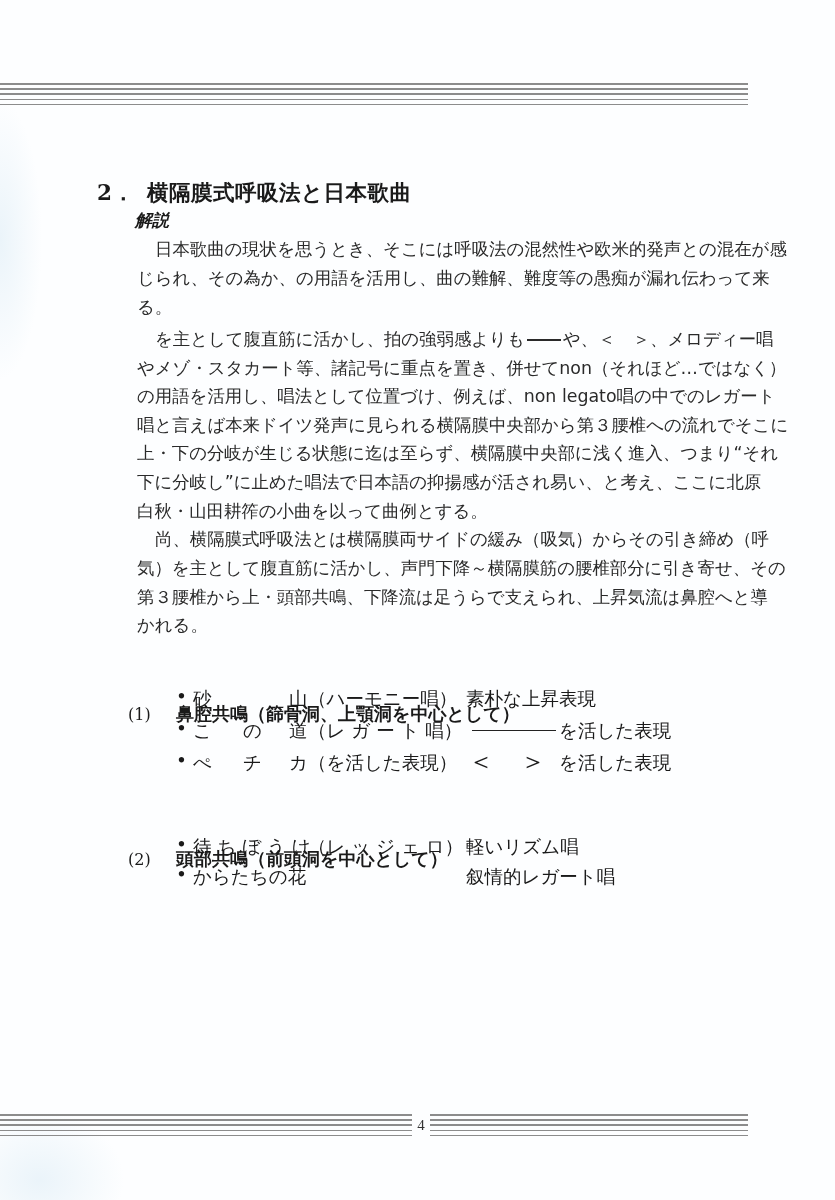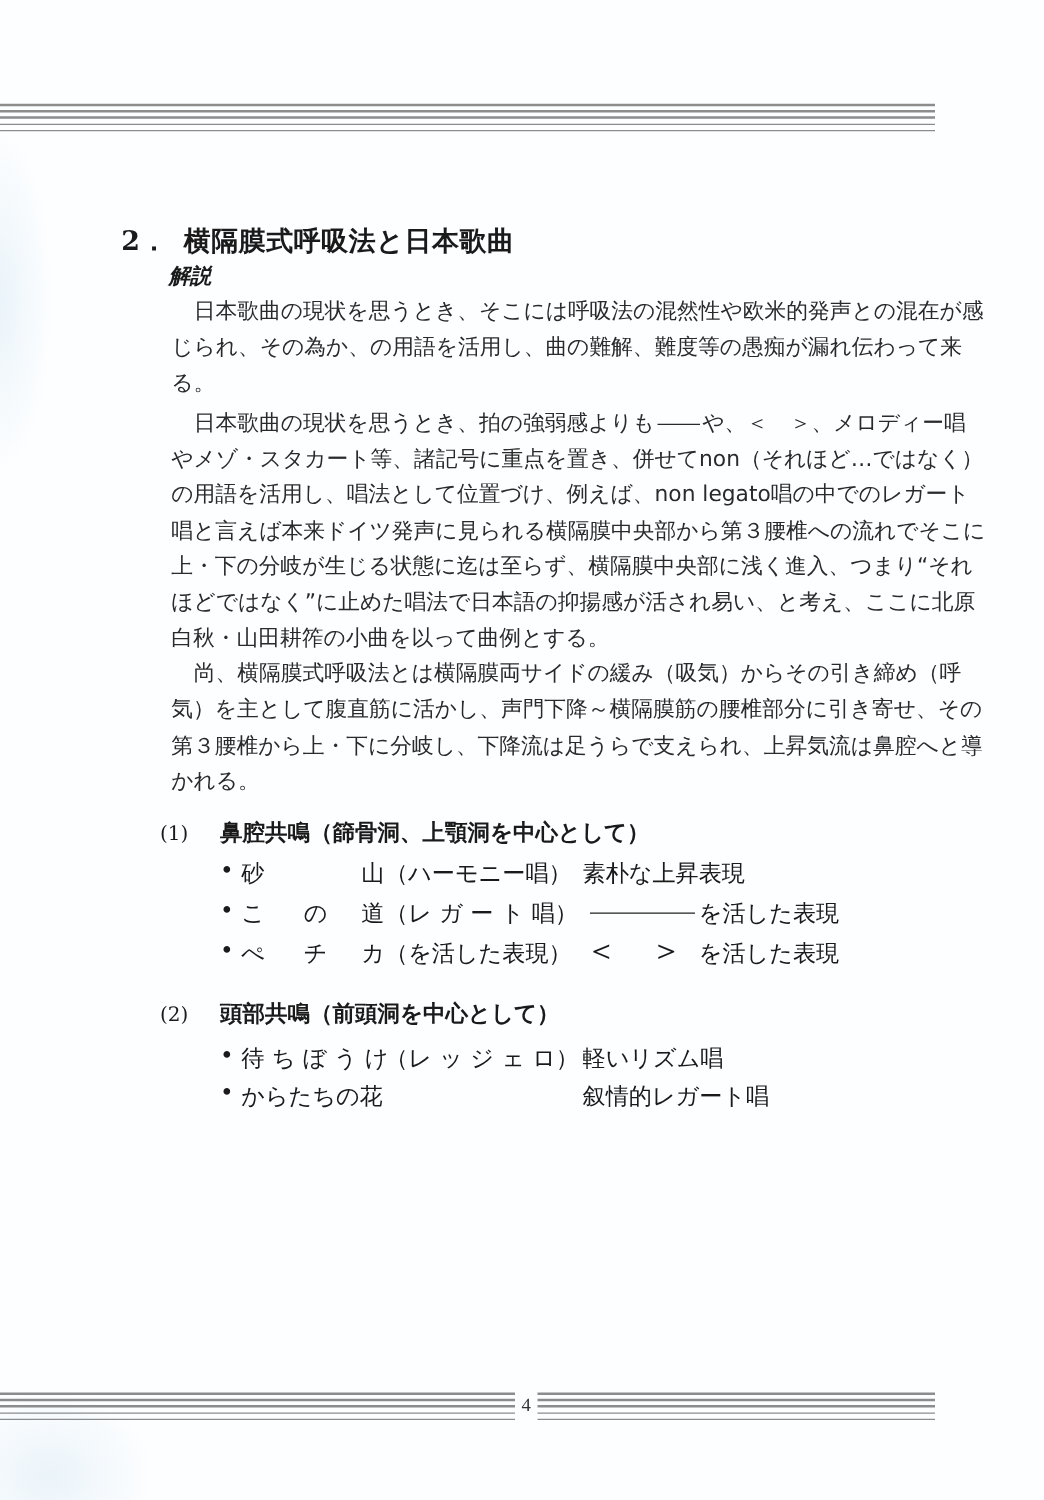--- a/index.html
+++ b/index.html
@@ -52,21 +52,21 @@
     position: absolute; left: 137px; width: 612px;
     font-size: 17.4px; line-height: 22px; height: 22px;
     white-space: nowrap; color: #2a2a2a;
     text-align: justify; text-align-last: justify;
   }
   .body-line.short { text-align-last: left; }
   .body-line.indent { left: 155px; width: 594px; }
   .list-heading {
     position: absolute; left: 128px;
     font-family: "DejaVu Serif", "Liberation Serif", serif;
-    font-weight: bold; font-size: 18px; white-space: nowrap;
+    font-weight: bold; font-size: 18px; white-space: nowrap; margin-top: 48px;
   }
   .list-heading .marker {
     display: inline-block; width: 48px; font-weight: normal; font-size: 16px;
   }
   .list-item {
     position: absolute; left: 176px;
     font-family: "DejaVu Serif", "Liberation Serif", serif;
     font-size: 18.5px; white-space: nowrap; height: 24px;
   }
   .list-item span { position: absolute; top: 0; white-space: nowrap; }
@@ -97,31 +97,31 @@
 <div class="heading">
   <span class="num">2．</span><span>横隔膜式呼吸法と日本歌曲</span>
 </div>
 <div class="subheading">解説</div>
 
 <div class="body-line indent" style="top:238px">日本歌曲の現状を思うとき、そこには呼吸法の混然性や欧米的発声との混在が感</div>
 <div class="body-line" style="top:267px">じられ、その為か、の用語を活用し、曲の難解、難度等の愚痴が漏れ伝わって来</div>
 <div class="body-line short" style="top:296px">る。</div>
 
 <div class="body-line indent" style="top:328px">
-  <span>日本歌曲の現状を思うとき、拍の強弱感よりも</span><span class="body-accent-line"></span><span>や、＜　＞、メロディー唱</span>
+  <span>を主として腹直筋に活かし、拍の強弱感よりも</span><span class="body-accent-line"></span><span>や、＜　＞、メロディー唱</span>
 </div>
 <div class="body-line" style="top:357px">やメゾ・スタカート等、諸記号に重点を置き、併せてnon（それほど…ではなく）</div>
 <div class="body-line" style="top:385px">の用語を活用し、唱法として位置づけ、例えば、non legato唱の中でのレガート</div>
 <div class="body-line" style="top:414px">唱と言えば本来ドイツ発声に見られる横隔膜中央部から第３腰椎への流れでそこに</div>
 <div class="body-line" style="top:442px">上・下の分岐が生じる状態に迄は至らず、横隔膜中央部に浅く進入、つまり“それ</div>
-<div class="body-line" style="top:471px">ほどではなく”に止めた唱法で日本語の抑揚感が活され易い、と考え、ここに北原</div>
+<div class="body-line" style="top:471px">下に分岐し”に止めた唱法で日本語の抑揚感が活され易い、と考え、ここに北原</div>
 <div class="body-line short" style="top:500px">白秋・山田耕筰の小曲を以って曲例とする。</div>
 <div class="body-line indent" style="top:528px">尚、横隔膜式呼吸法とは横隔膜両サイドの緩み（吸気）からその引き締め（呼</div>
 <div class="body-line" style="top:557px">気）を主として腹直筋に活かし、声門下降～横隔膜筋の腰椎部分に引き寄せ、その</div>
-<div class="body-line" style="top:586px">第３腰椎から上・下に分岐し、下降流は足うらで支えられ、上昇気流は鼻腔へと導</div>
+<div class="body-line" style="top:586px">第３腰椎から上・頭部共鳴、下降流は足うらで支えられ、上昇気流は鼻腔へと導</div>
 <div class="body-line short" style="top:614px">かれる。</div>
 
 <div class="list-heading" style="top:654px">
   <span class="marker">(1)</span><span>鼻腔共鳴（篩骨洞、上顎洞を中心として）</span>
 </div>
 
 <div class="list-item" style="top:686px; width:500px">
   <span style="left:0">•</span>
   <span style="left:17px">砂</span>
   <span style="left:113px">山</span>

